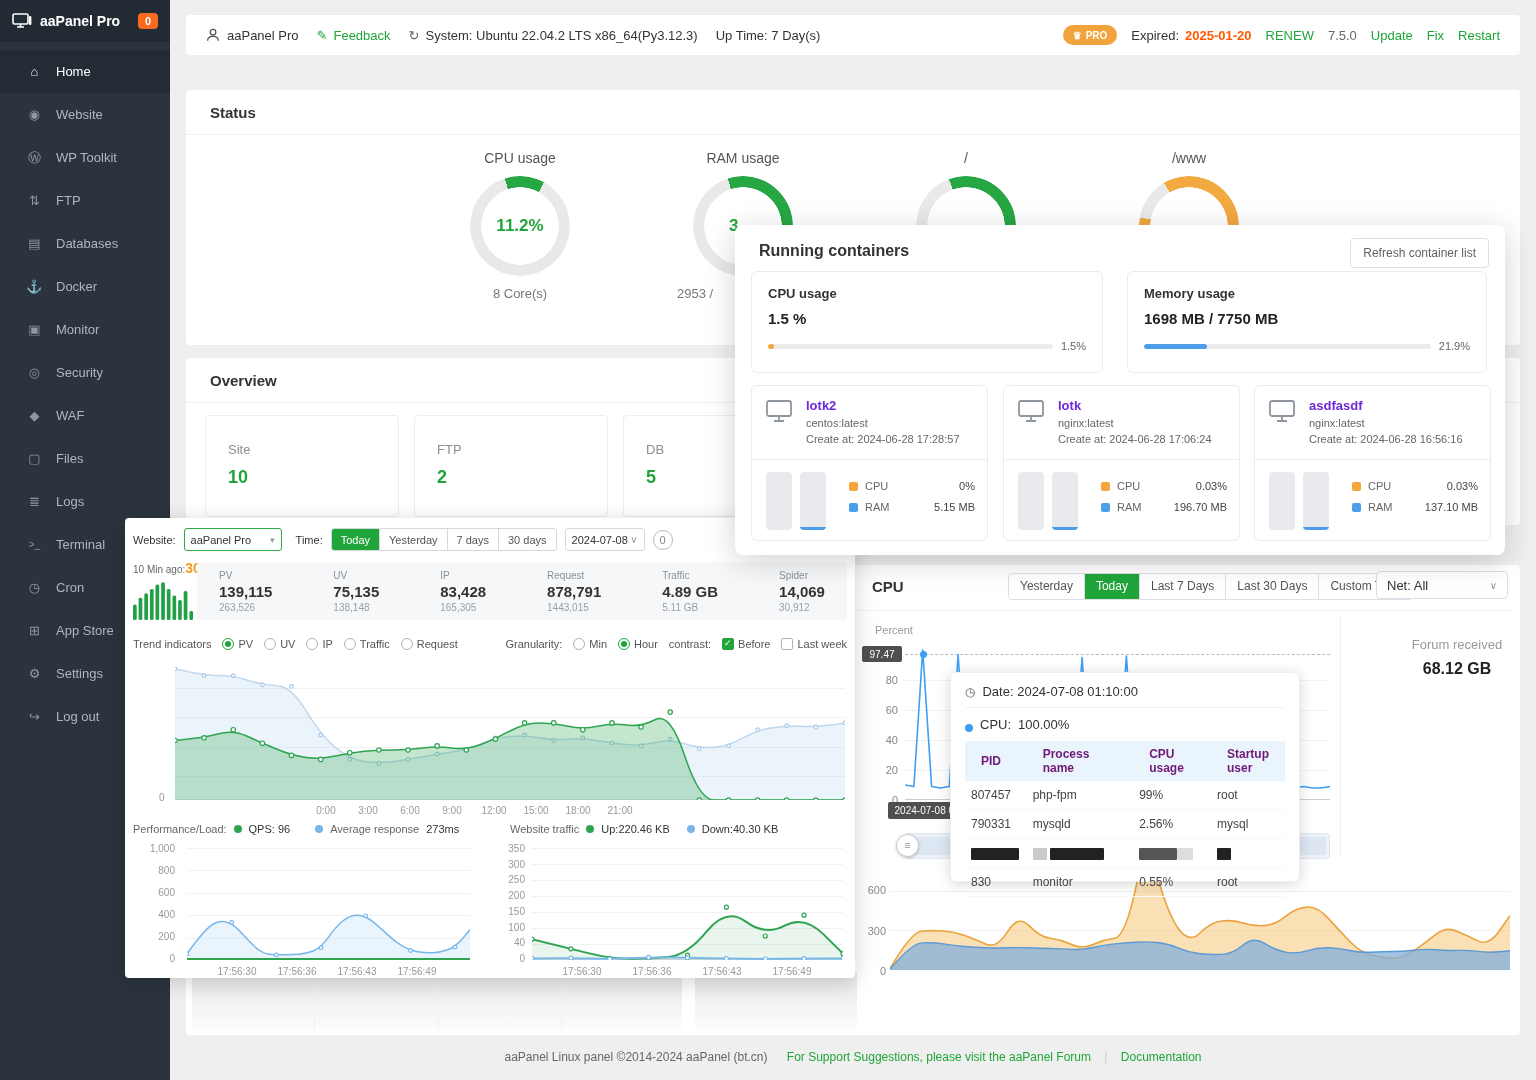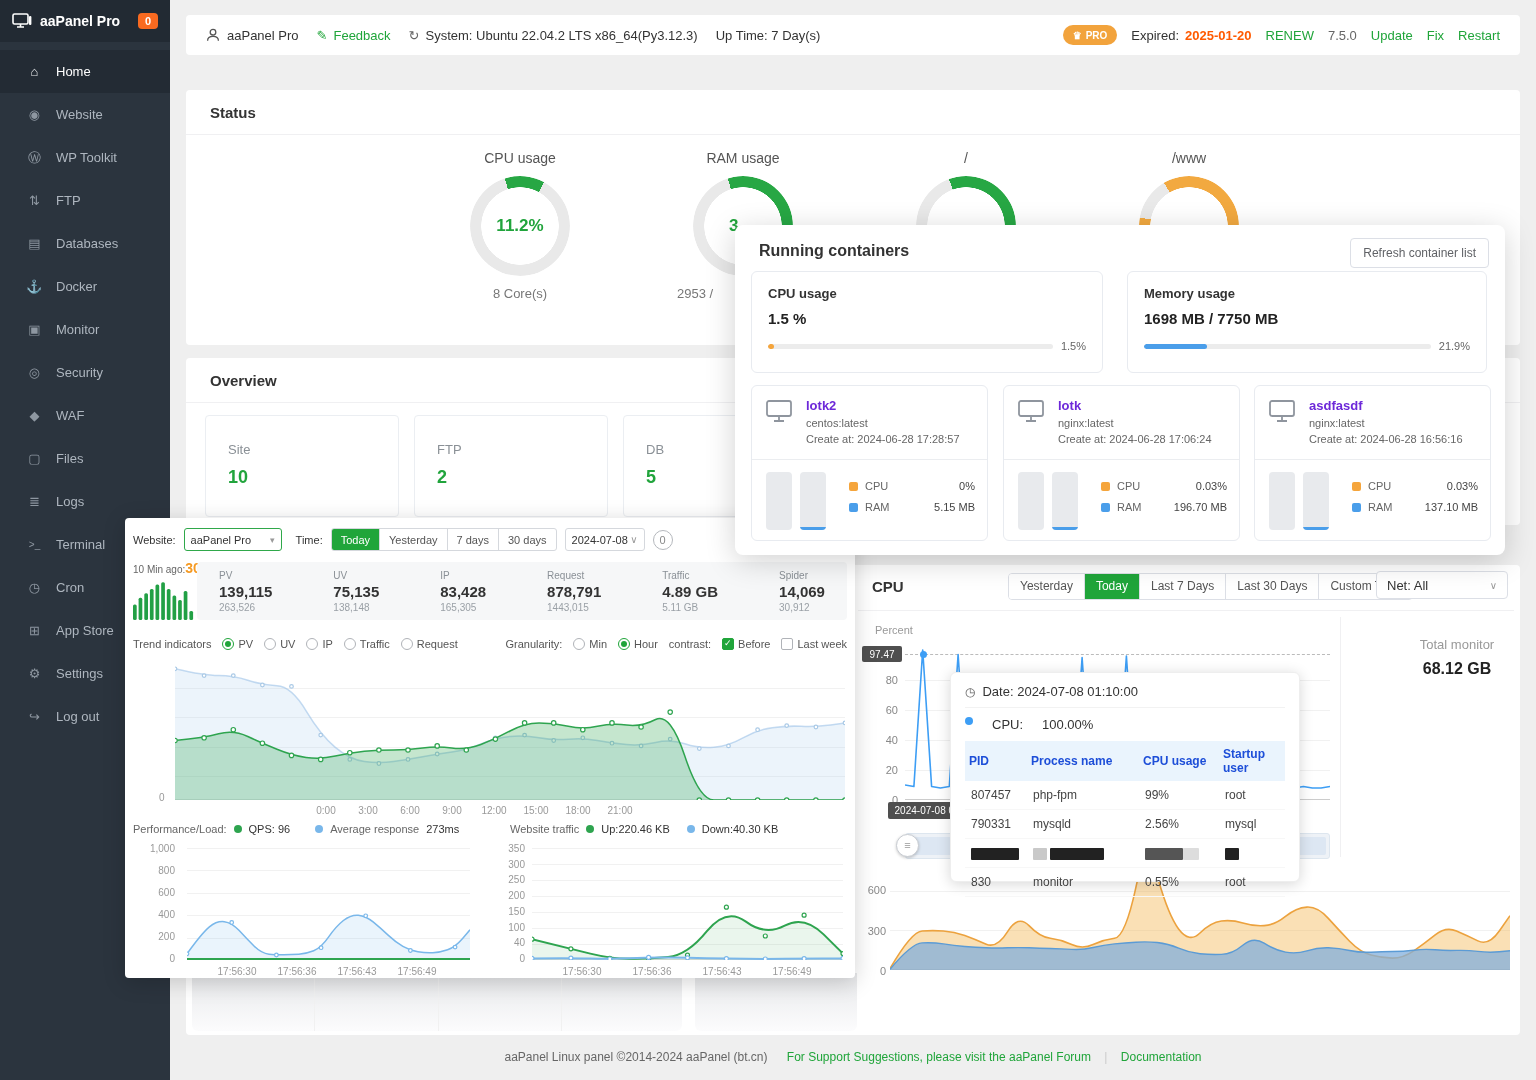--- a/index.html
+++ b/index.html
@@ -58,24 +58,24 @@
   .gridline{position:absolute;left:0;right:0;height:1px;background:#f1f1f1}
   .axisline{position:absolute;left:0;right:0;height:1px;background:#ccc}
   .dashline{position:absolute;left:0;right:0;border-top:1px dashed #bbb}
   .ticks-y{display:flex;flex-direction:column;justify-content:space-between;font-size:11px;color:#888;text-align:right}
   .ticks-y span{display:block;line-height:12px}
   .ticks-x{display:flex;justify-content:center;font-size:10px;color:#999}
   .ticks-x span{width:var(--tw,58px);text-align:center;white-space:nowrap}
   .dark-badge{position:absolute;background:#4f4f4f;color:#fff;font-size:10px;border-radius:2px;display:flex;align-items:center;justify-content:center}
   .tooltip{position:absolute;left:764px;top:107px;width:350px;height:210px;background:#fff;border:1px solid #eee;border-radius:6px;box-shadow:0 2px 14px rgba(0,0,0,.16);padding:11px 14px;z-index:3}
   .tt-date{display:flex;align-items:center;gap:7px;font-size:13px;color:#333;padding-bottom:8px;border-bottom:1px solid #f2f2f2}
-  .tt-cpu{display:flex;align-items:flex-start;gap:19px;font-size:13px;color:#333;margin:9px 0}
+  .tt-cpu{display:flex;align-items:flex-end;gap:7px;font-size:13px;color:#333;margin:9px 0}
   .dot{width:8px;height:8px;border-radius:50%;display:inline-block;flex:none}
   .ptable{width:100%;border-collapse:collapse;font-size:12px}
-  .ptable th{background:#eaf4fd;color:#1d4ed8;font-weight:700;text-align:left;padding:6px 4px}
+  .ptable th{background:#eaf4fd;color:#701a75;font-weight:700;text-align:left;padding:6px 16px}
   .ptable td{color:#444;padding:7px 6px;border-bottom:1px solid #f7f7f7}
   .blk{display:inline-block;height:12px;border-radius:1px;vertical-align:middle}
   .brush{position:absolute;left:719px;top:268px;width:425px;height:26px;background:#eef2f7;border:1px solid #dde6ef;border-radius:3px}
   .brush-inner{position:absolute;inset:3px;background:rgba(170,200,230,.25);border-radius:2px}
   .brush-handle{position:absolute;left:710px;top:269px;width:23px;height:23px;border-radius:50%;background:#fff;border:1px solid #c8ccd2;box-shadow:0 1px 3px rgba(0,0,0,.2);color:#999;font-size:11px;text-align:center;line-height:21px;z-index:2}
   .ghost{position:absolute;top:408px;height:58px;background:linear-gradient(180deg,#e7e8ea,#fcfcfd);border-radius:0 0 6px 6px}
   .ghost i{position:absolute;top:0;bottom:0;width:1px;background:#f1f1f1}
 
   
   .modal{position:absolute;left:735px;top:225px;width:770px;height:330px;background:#fff;border-radius:8px;box-shadow:0 6px 30px rgba(0,0,0,.18);z-index:7}
@@ -387,21 +387,21 @@
             <td>830</td>
               <td>monitor</td>
               <td>0.55%</td>
               <td>root</td>
           </tr>
         </tbody>
       </table>
     </div>
 
     <div class="abs" style="left:1196px;top:72px;width:150px;text-align:center">
-      <div style="font-size:13px;color:#999">Total monitor</div>
+      <div style="font-size:13px;color:#999">Forum received</div>
       <div style="font-size:16px;font-weight:700;color:#222;margin-top:8px">68.12 GB</div>
     </div>
 
     <div class="ticks-y abs" style="left:666px;top:319px;width:34px;height:93px">
         <span>600</span>
         <span>300</span>
         <span>0</span>
       </div>
     <div class="abs" style="left:704px;top:315px;width:620px;height:90px">
       <div class="gridline" style="top:11px"></div>

